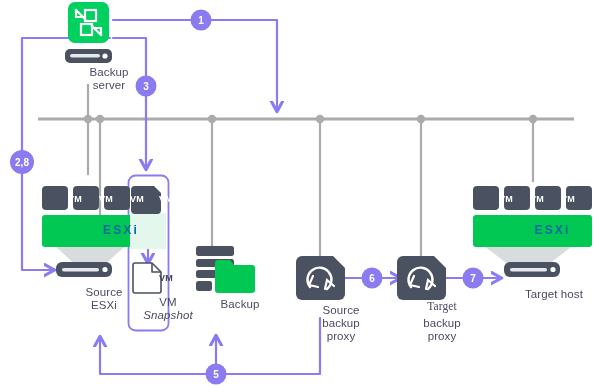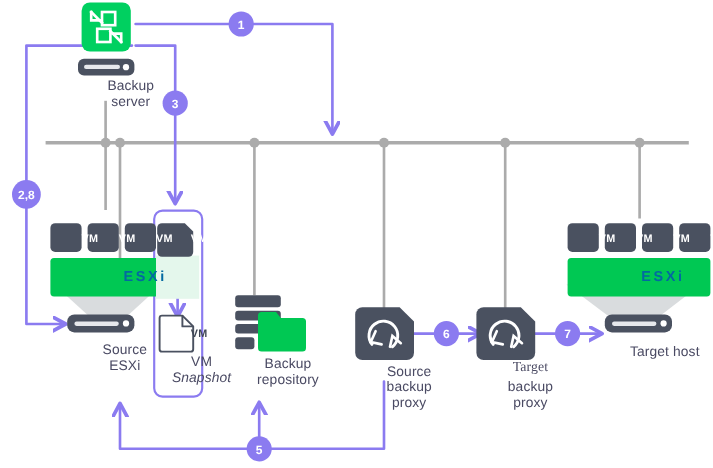--- a/index.html
+++ b/index.html
@@ -195,21 +195,20 @@
   <div class="lbl" style="left:54px;top:66px;width:70px;">Backup</div>
   <div class="lbl" style="left:54px;top:79px;width:70px;">server</div>
 
   <div class="lbl" style="left:49px;top:286px;width:70px;">Source</div>
   <div class="lbl" style="left:49px;top:299px;width:70px;">ESXi</div>
 
   <div class="lbl" style="left:118px;top:296px;width:60px;">VM</div>
   <div class="lbl" style="left:118px;top:309px;width:60px;font-style:italic;">Snapshot</div>
 
   <div class="lbl" style="left:180px;top:298px;width:80px;">Backup</div>
-  <div class="lbl" style="left:180px;top:311px;width:80px;">repository</div>
 
   <div class="lbl" style="left:288px;top:304px;width:66px;">Source</div>
   <div class="lbl" style="left:288px;top:317px;width:66px;">backup</div>
   <div class="lbl" style="left:288px;top:330px;width:66px;">proxy</div>
 
   <div class="lbl" style="left:389px;top:300px;width:66px;font-family:Liberation Serif, serif;">Target</div>
   <div class="lbl" style="left:389px;top:317px;width:66px;">backup</div>
   <div class="lbl" style="left:389px;top:330px;width:66px;">proxy</div>
 
   <div class="lbl" style="left:487px;top:288px;width:94px;">Target host</div>

